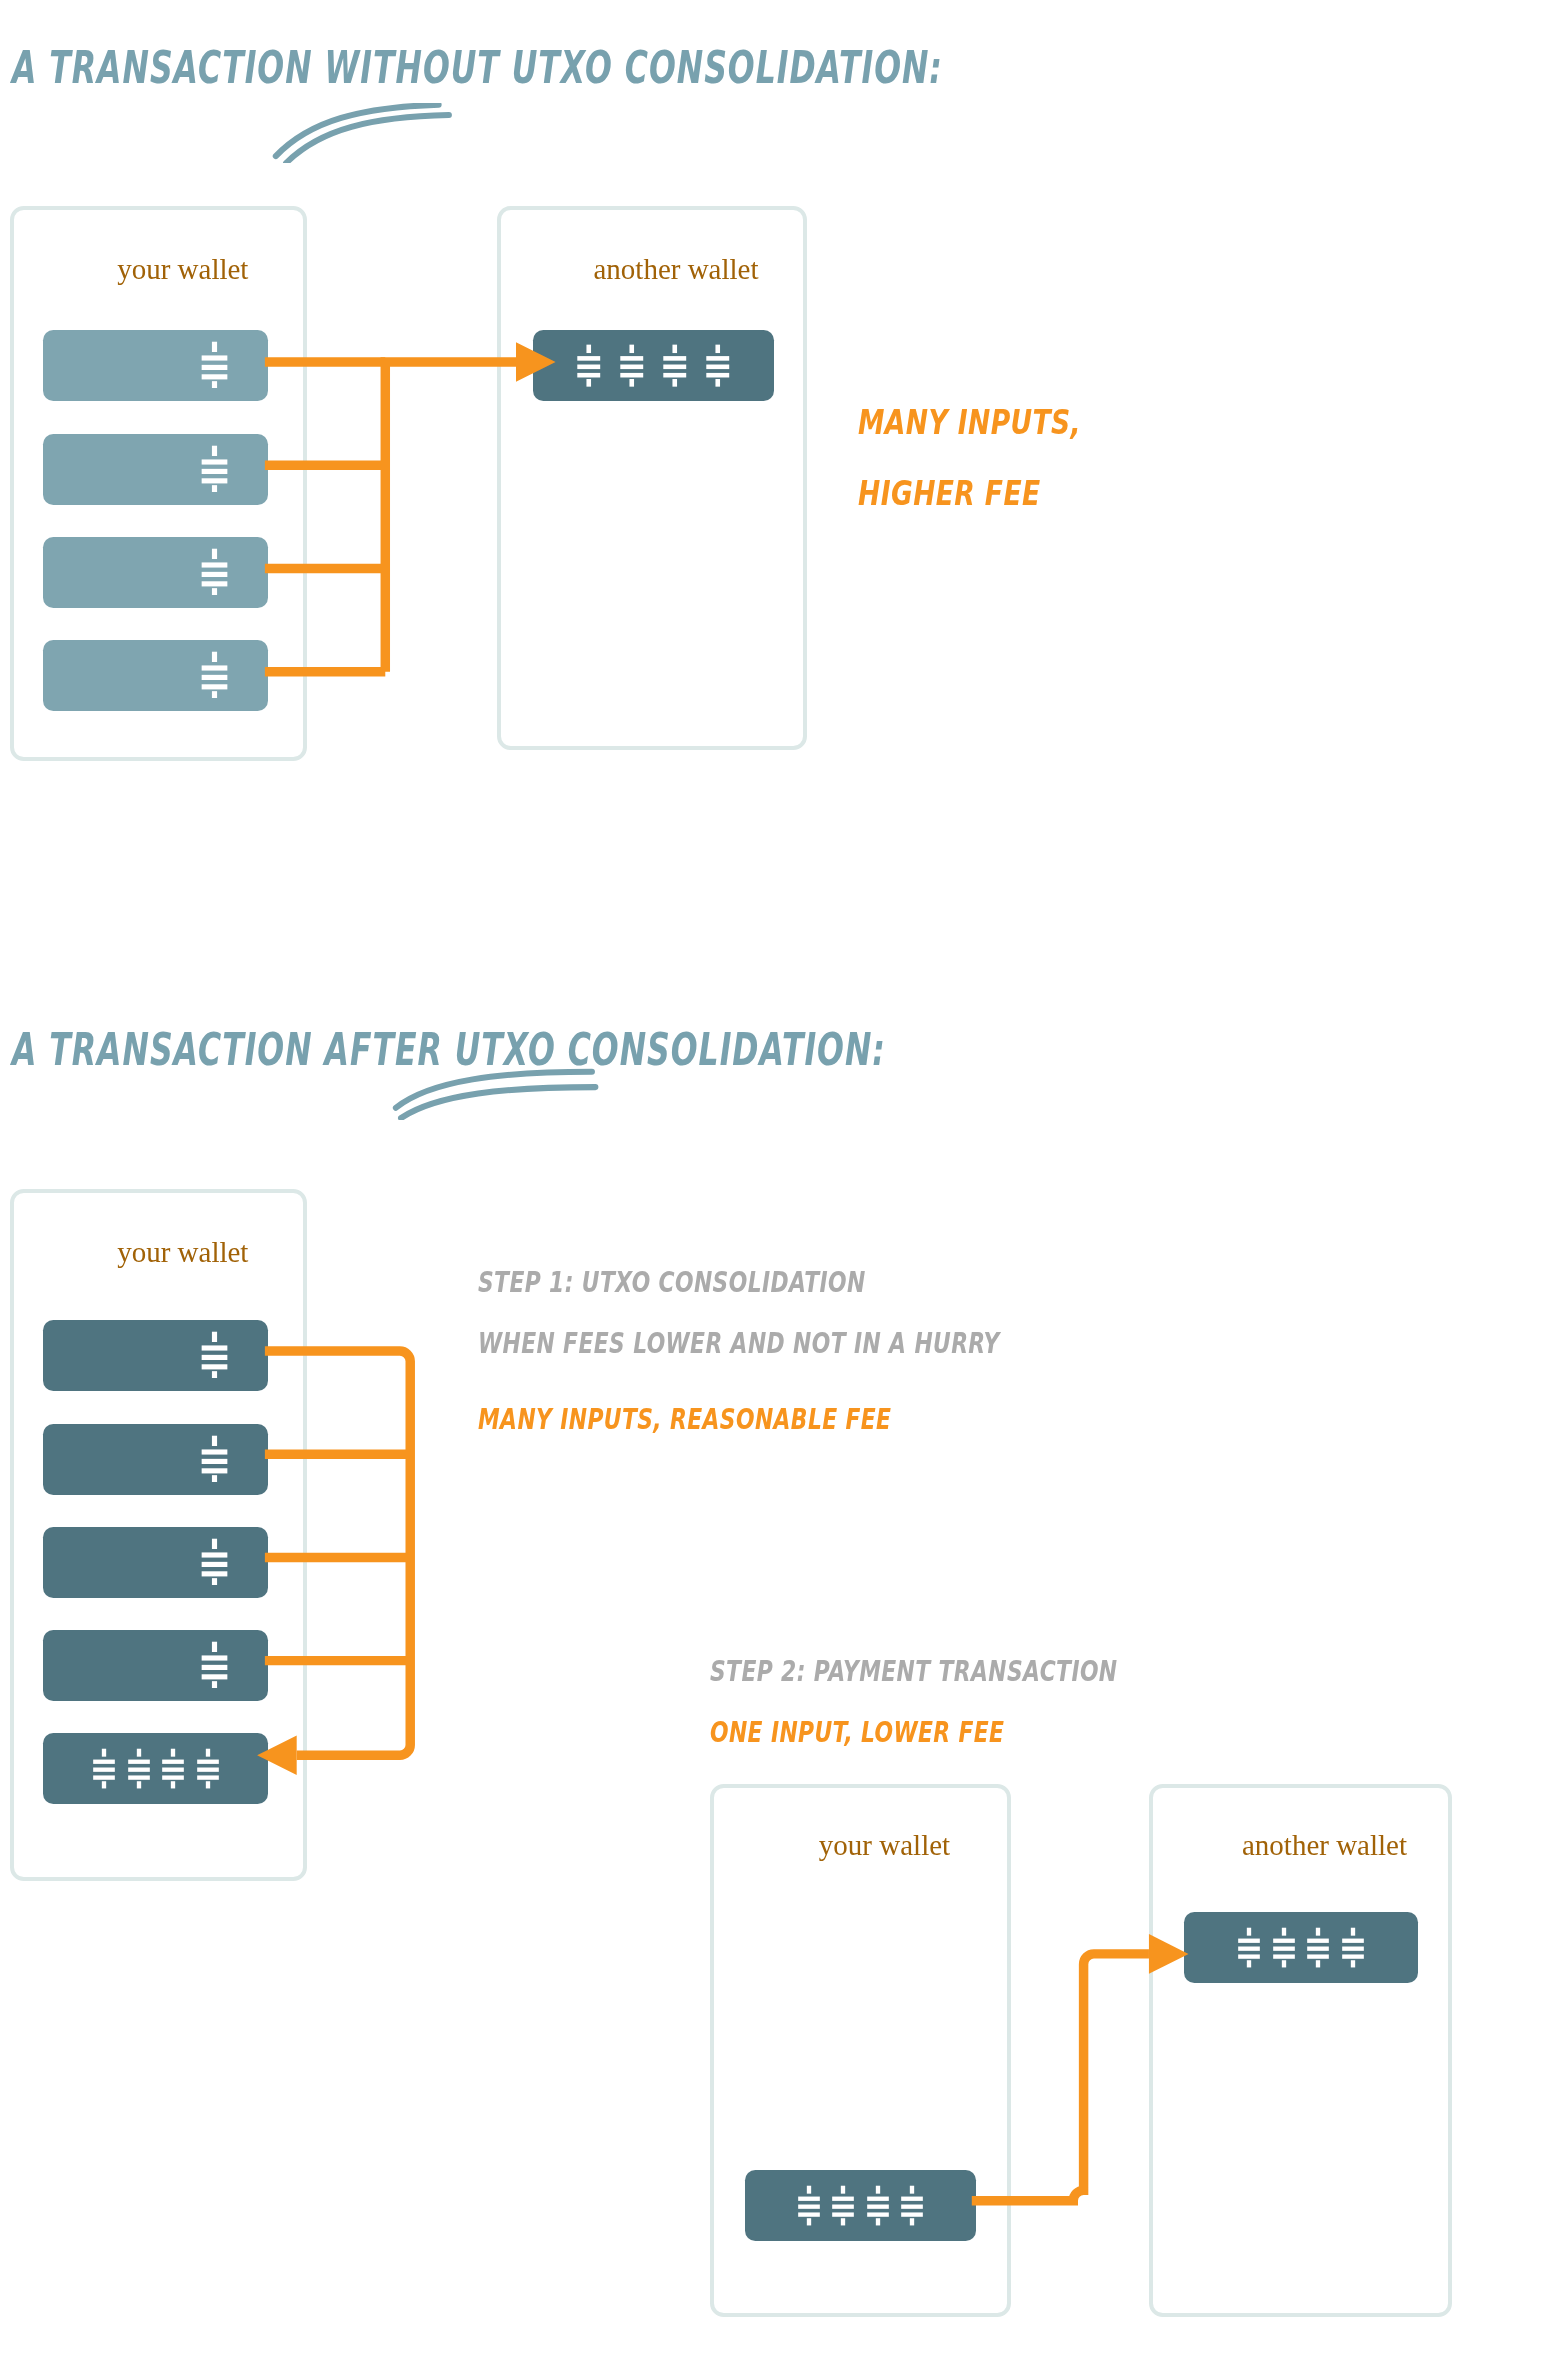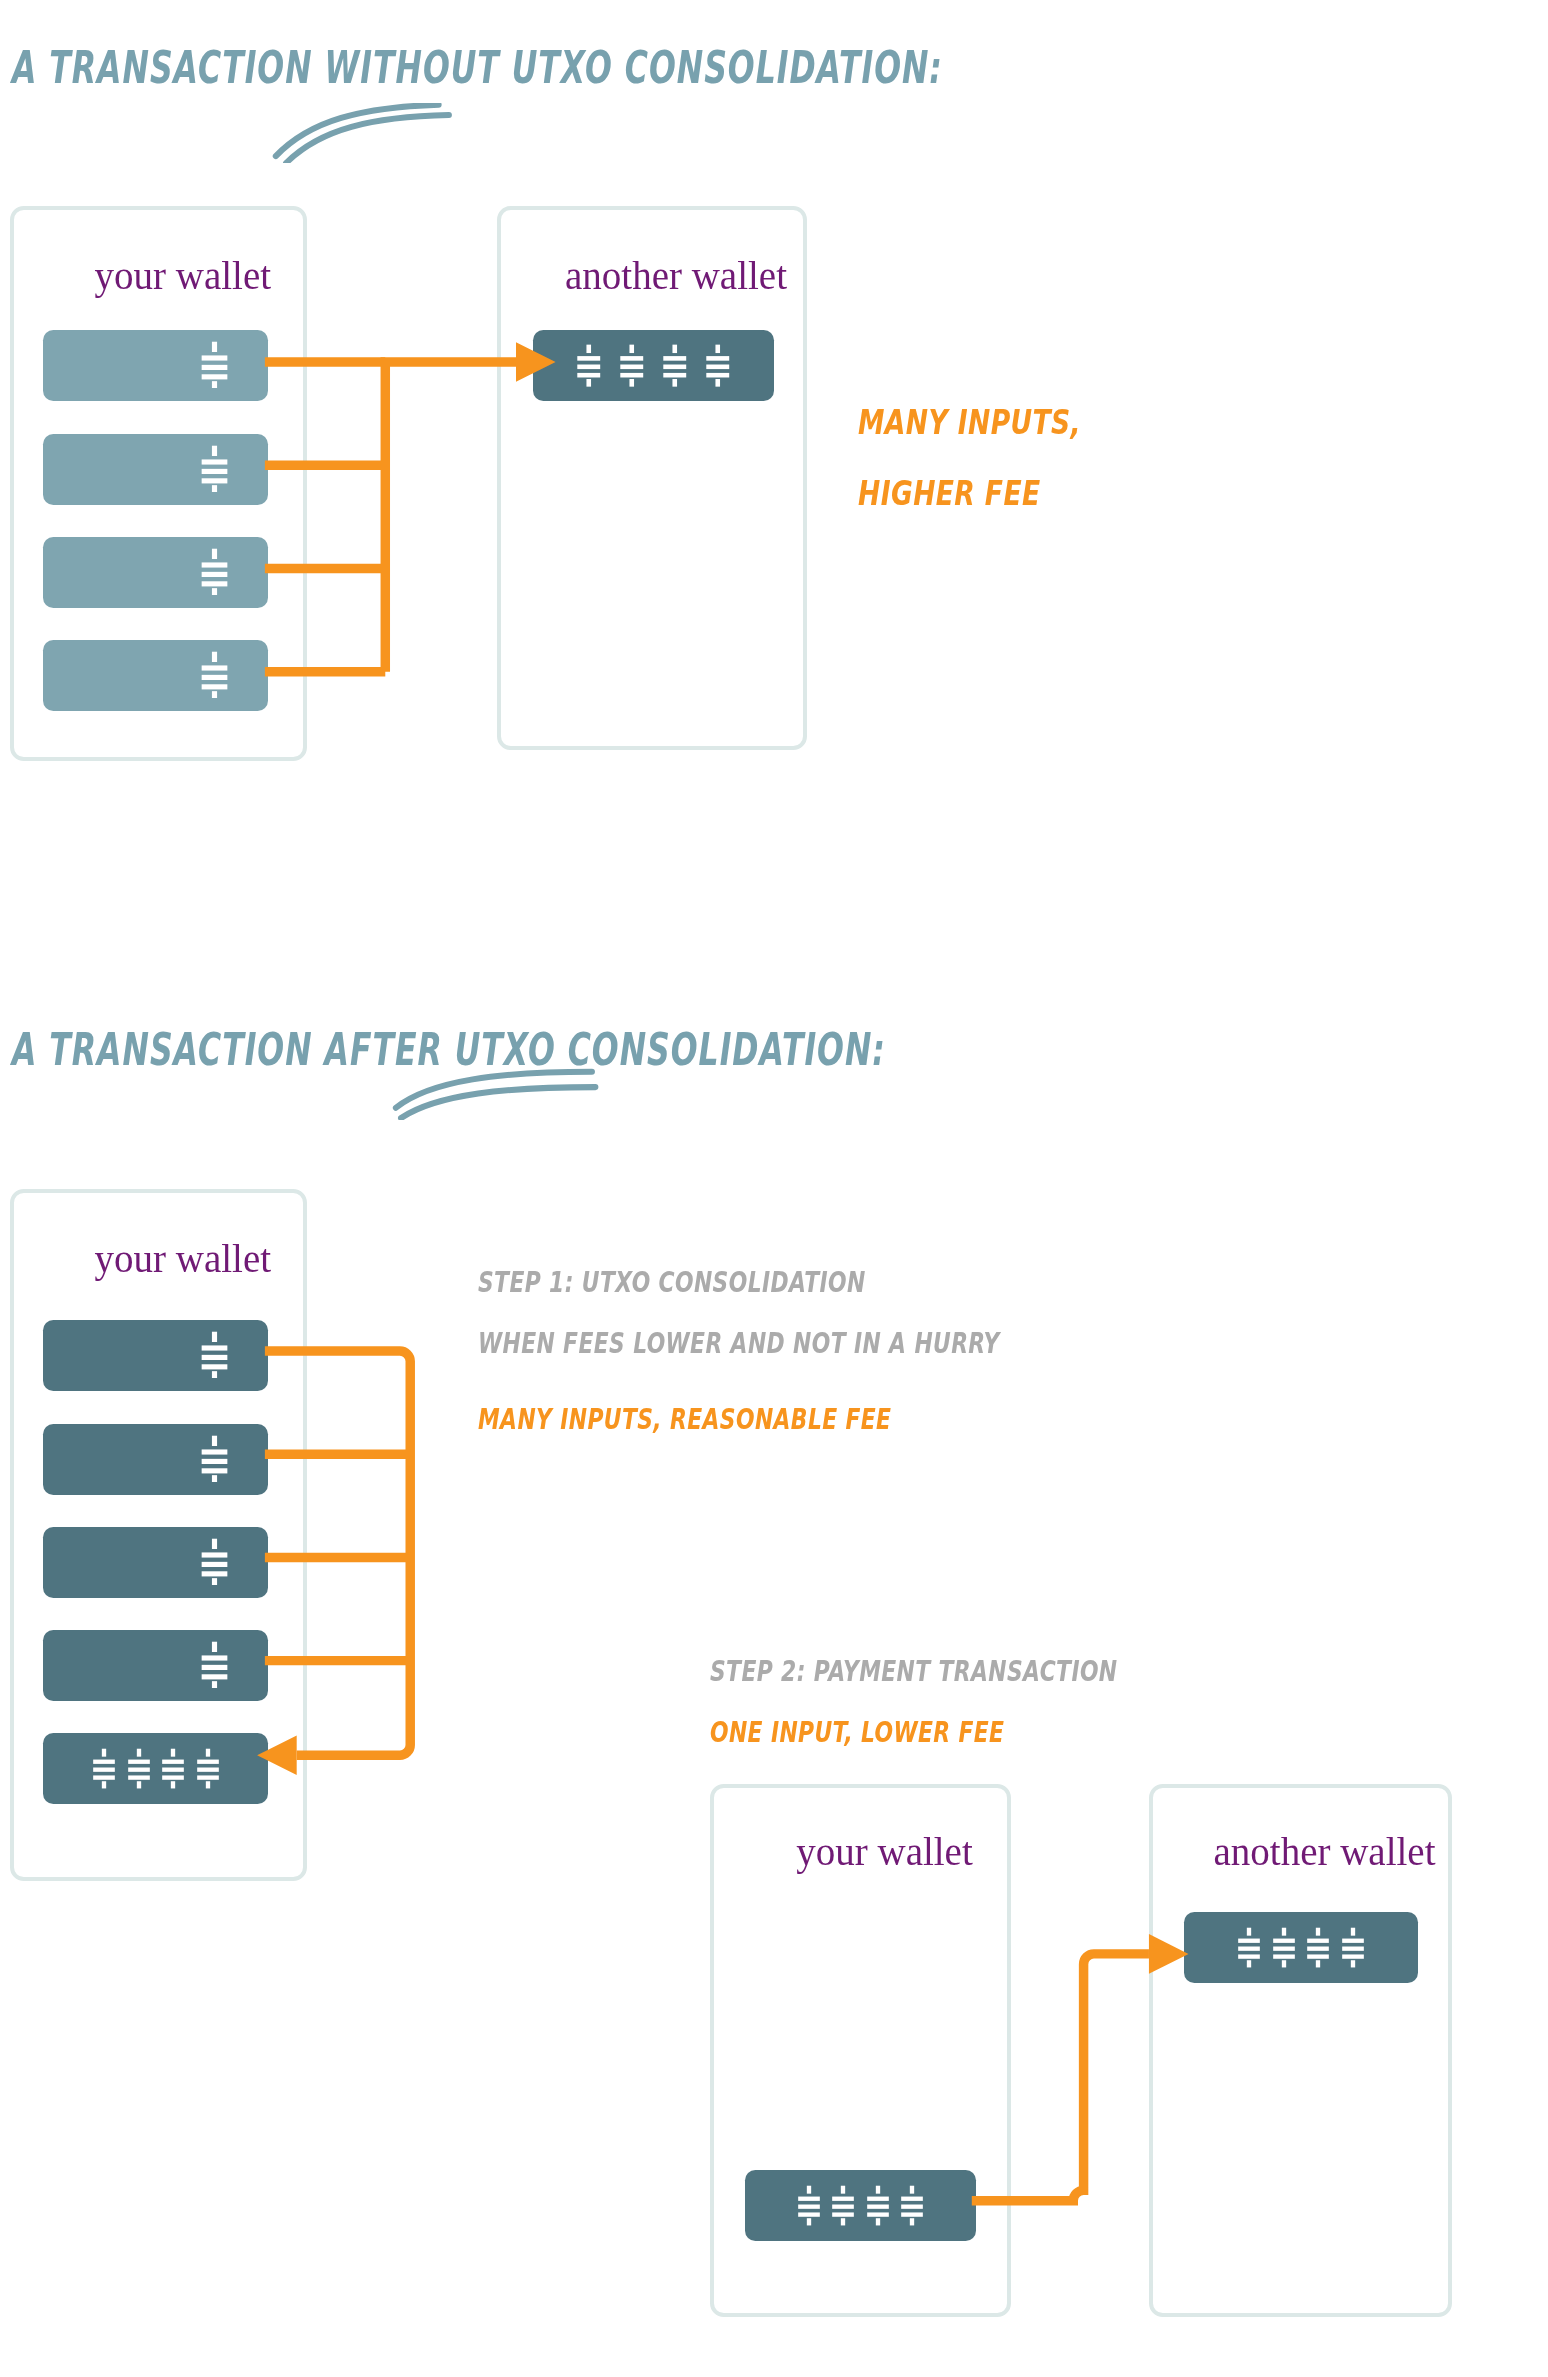--- a/index.html
+++ b/index.html
@@ -39,22 +39,22 @@
     position: absolute;
     background: #ffffff;
     border: 4.3px solid #DCE8E7;
     border-radius: 13.8px;
   }
   .wallet-label {
     position: absolute;
     width: 100%;
     text-align: center;
     font-family: "Liberation Serif", serif;
-    font-size: 39px;
-    color: #701a75;
+    font-size: 29px;
+    color: #a16207;
     white-space: nowrap;
     padding-left: 48px;
   }
 
   
   .utxo {
     position: absolute;
     border-radius: 10.3px;
     display: flex;
     align-items: center;

